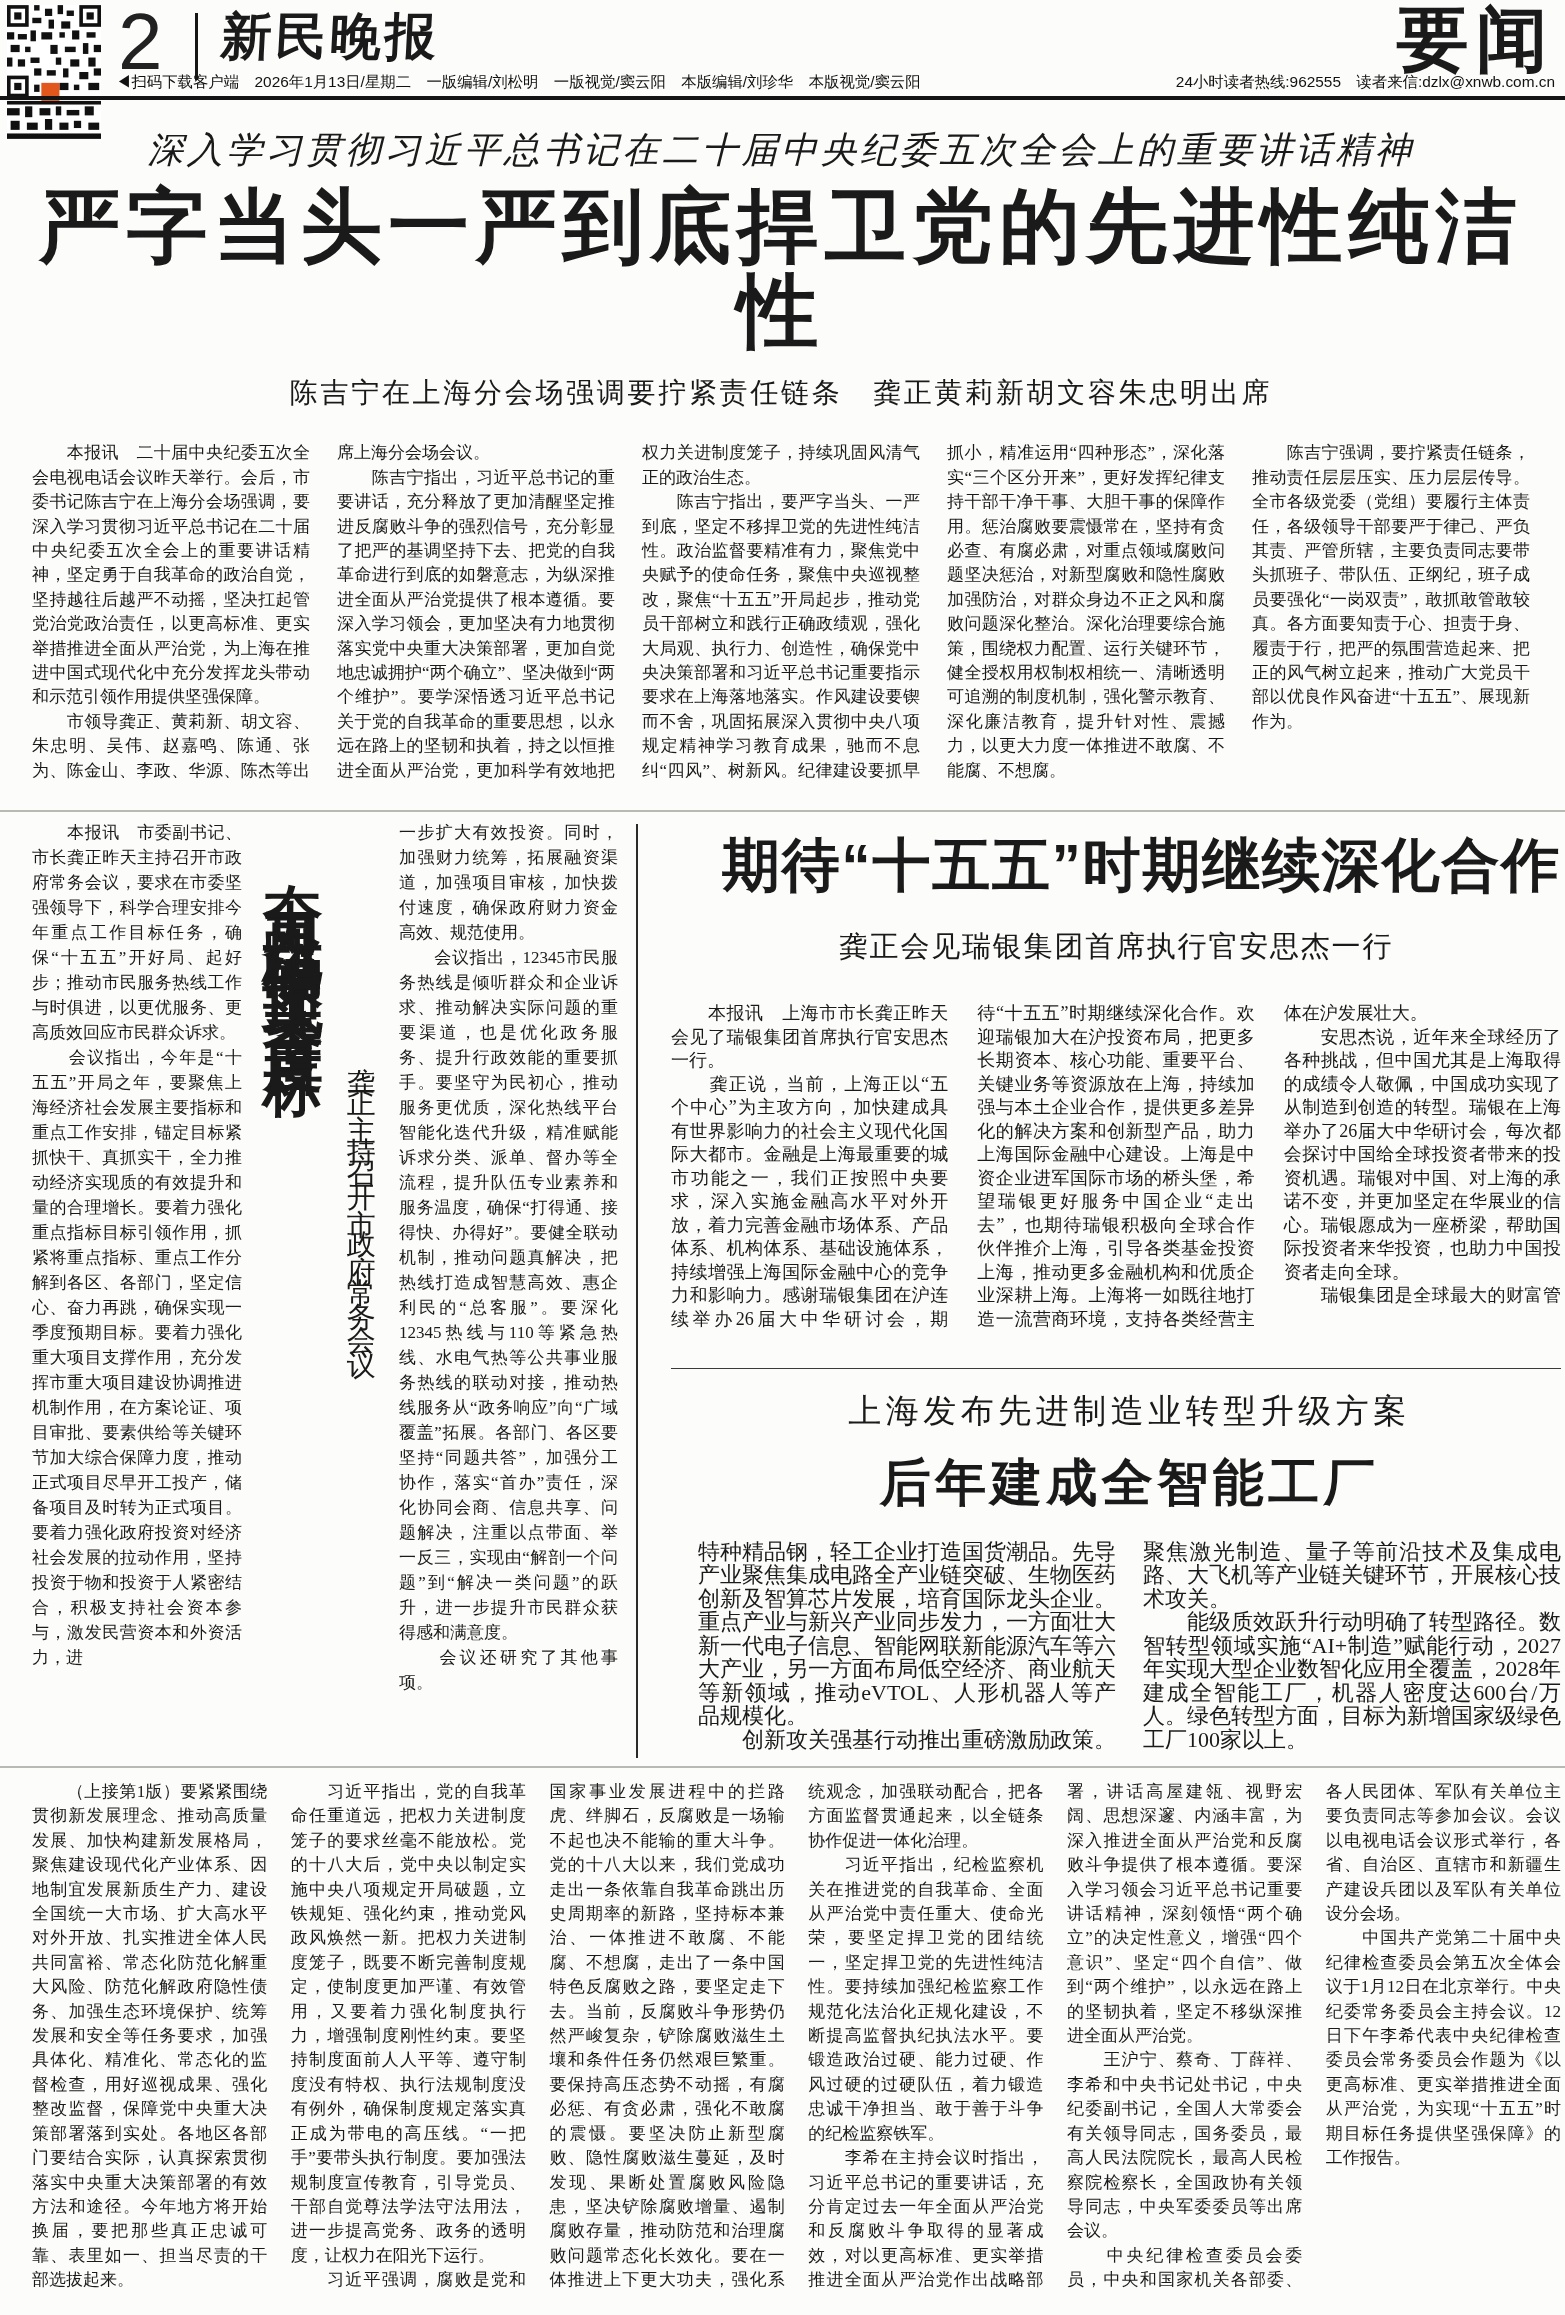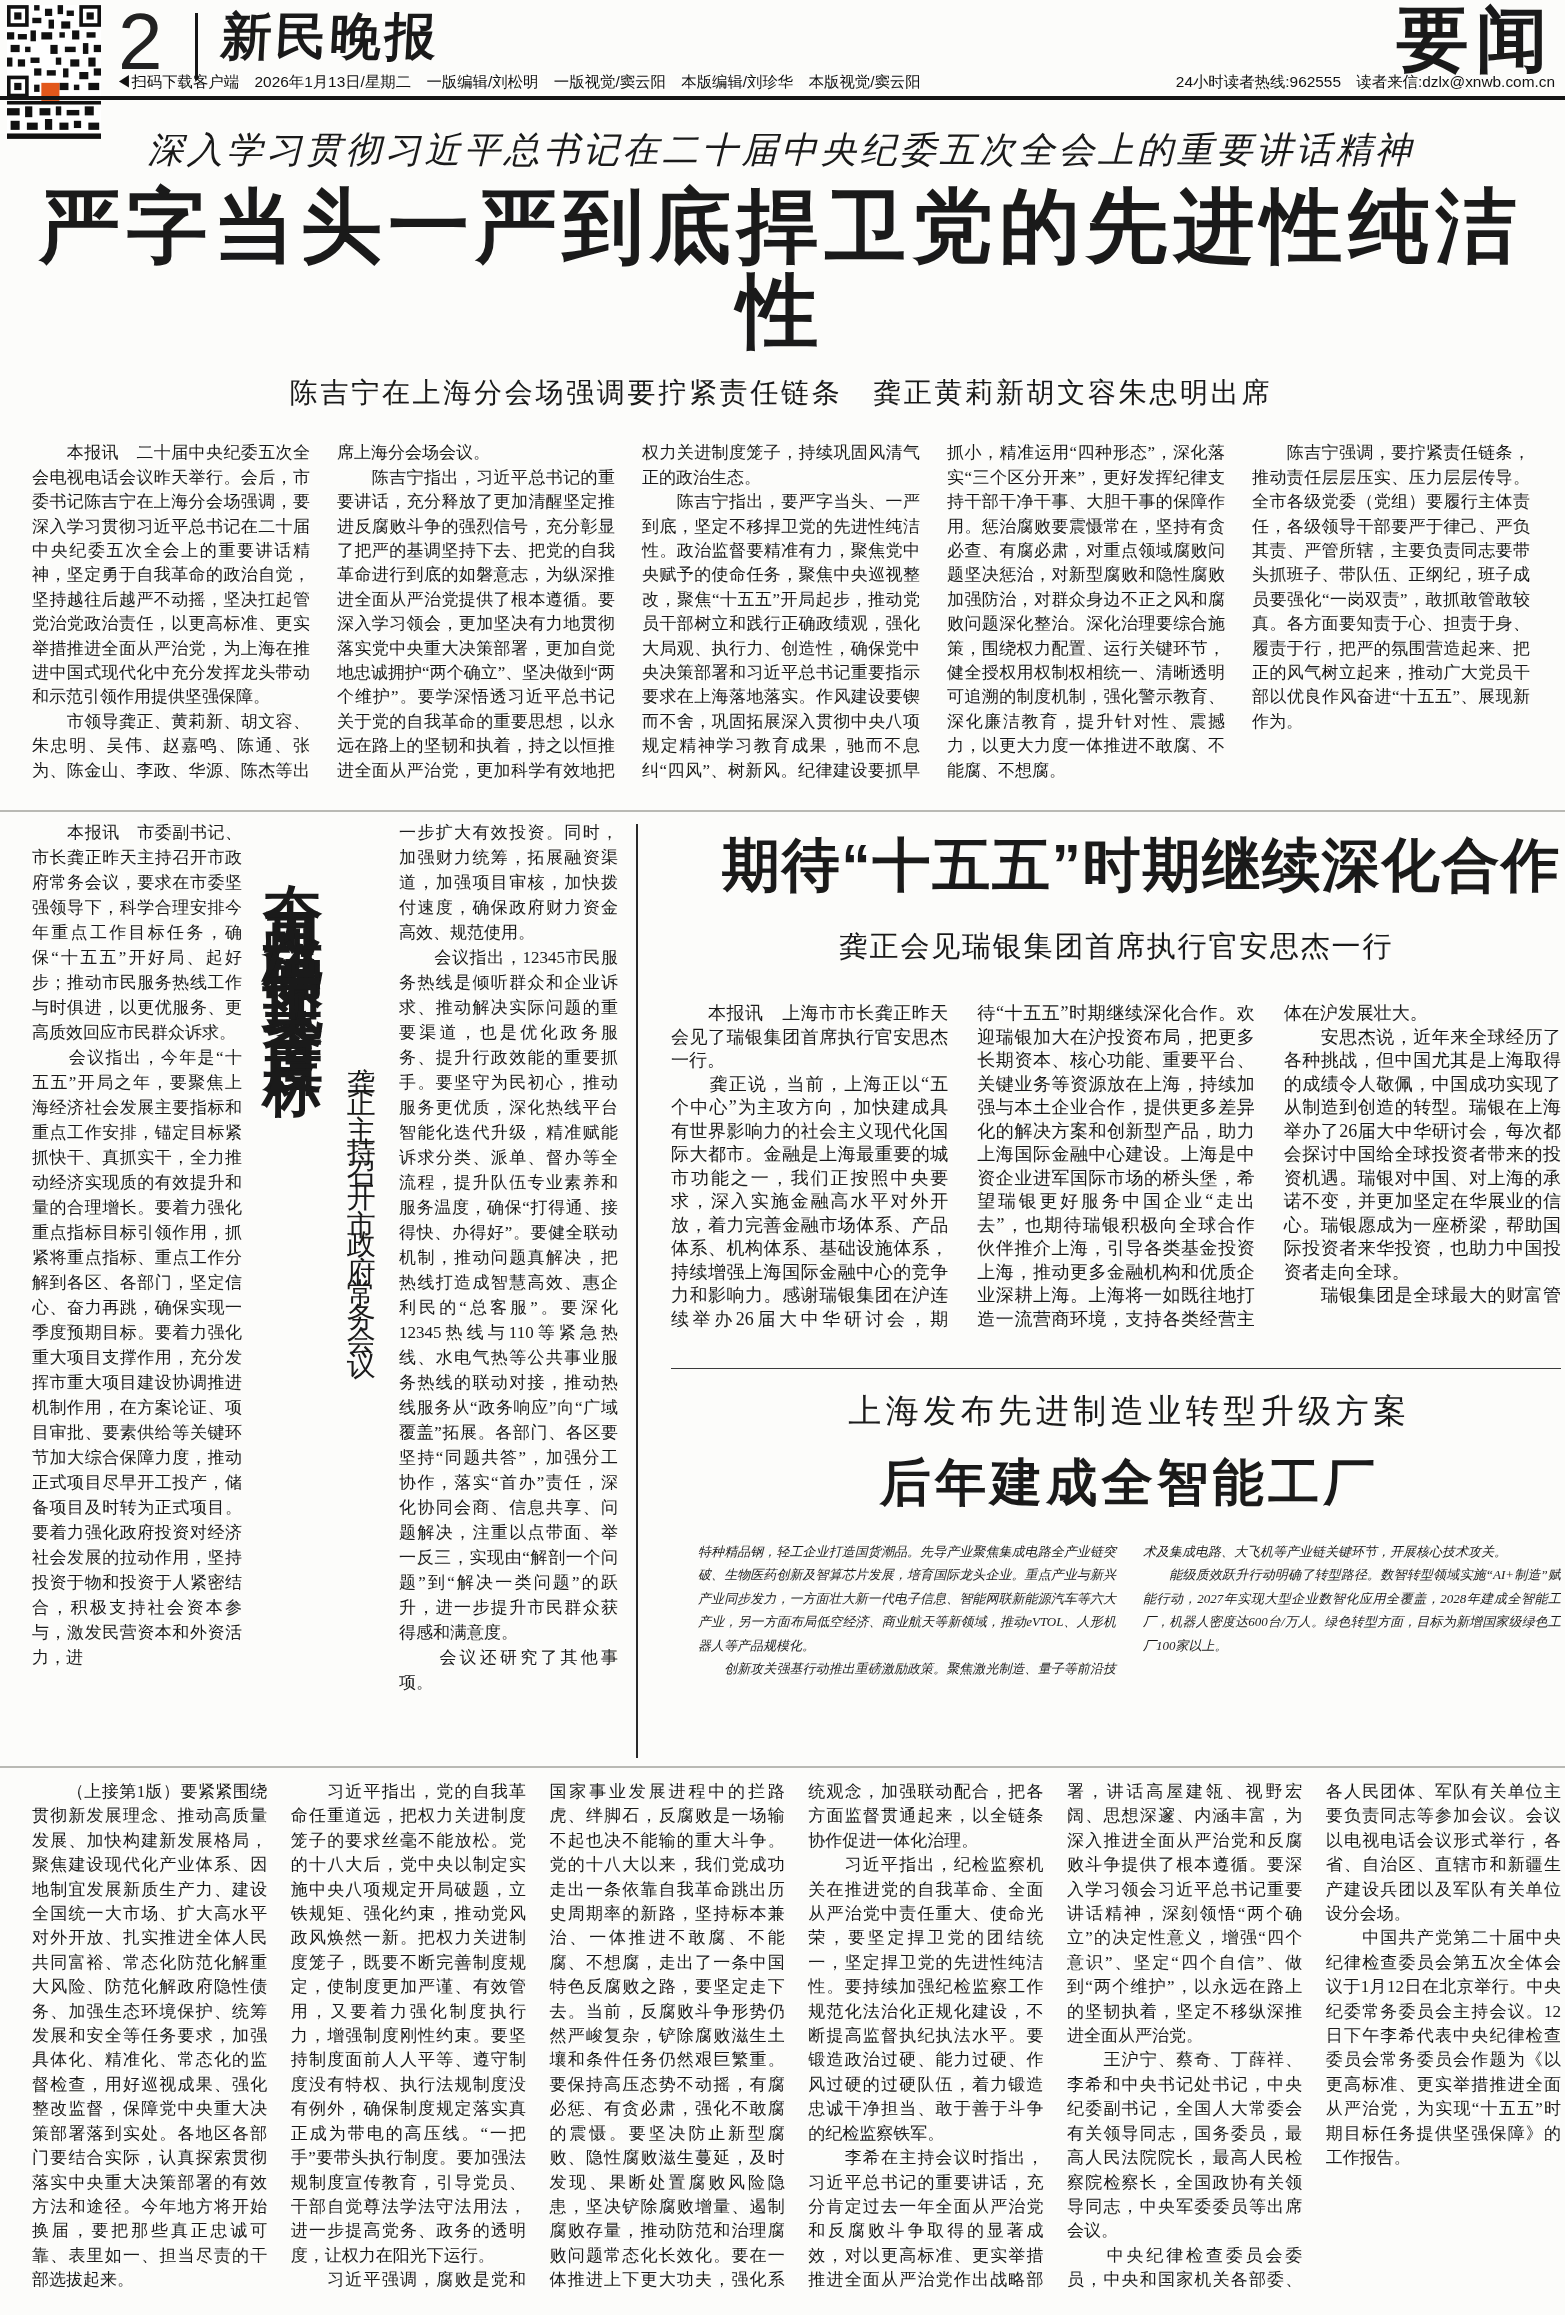--- a/index.html
+++ b/index.html
@@ -44,21 +44,21 @@
   .ubs-headline { margin-top:7.2px; text-align:right; font-family:"Liberation Sans",sans-serif; font-weight:900; font-size:58px; letter-spacing:1.8px; }
   .ubs-subhead { margin-top:22px; text-align:center; font-size:29px; letter-spacing:1.8px; }
   .ubs-body { margin-top:35px; height:351px; overflow:hidden; column-count:3; column-gap:29px; font-size:18px; line-height:23.5px; text-align:justify; white-space:pre-line; }
   .mid-rule { margin-top:14.5px; height:1.8px; background:#3a3a3a; }
 
   .manu { margin-top:14.5px; display:flex; }
   .manu-c1 { width:291px; height:418px; overflow:hidden; font-size:17px; line-height:24.4px; text-align:justify; white-space:pre-line; }
   .manu-right { flex:1; margin-left:27px; }
   .manu-kicker { margin-top:5.4px; text-align:center; font-size:33px; letter-spacing:4.5px; }
   .manu-headline { margin-top:14.5px; text-align:center; font-weight:900; font-size:51px; letter-spacing:4.5px; }
-  .manu-body { margin-top:22px; height:251px; overflow:hidden; column-count:2; column-gap:27px; font-size:13px; line-height:23.5px; text-align:justify; white-space:pre-line;font-style:italic; }
+  .manu-body { margin-top:22px; height:251px; overflow:hidden; column-count:2; column-gap:27px; font-size:22px; line-height:23.5px; text-align:justify; white-space:pre-line; }
 
   
   .cont { position:absolute; left:32px; top:1780px; width:1529px; height:520px; }
   .cont-body { height:520px; overflow:hidden; column-count:6; column-gap:23.5px; font-size:17px; line-height:24.4px; text-align:justify; white-space:pre-line; }
 </style>
 </head>
 <body>
 
 <div id="page">
 

